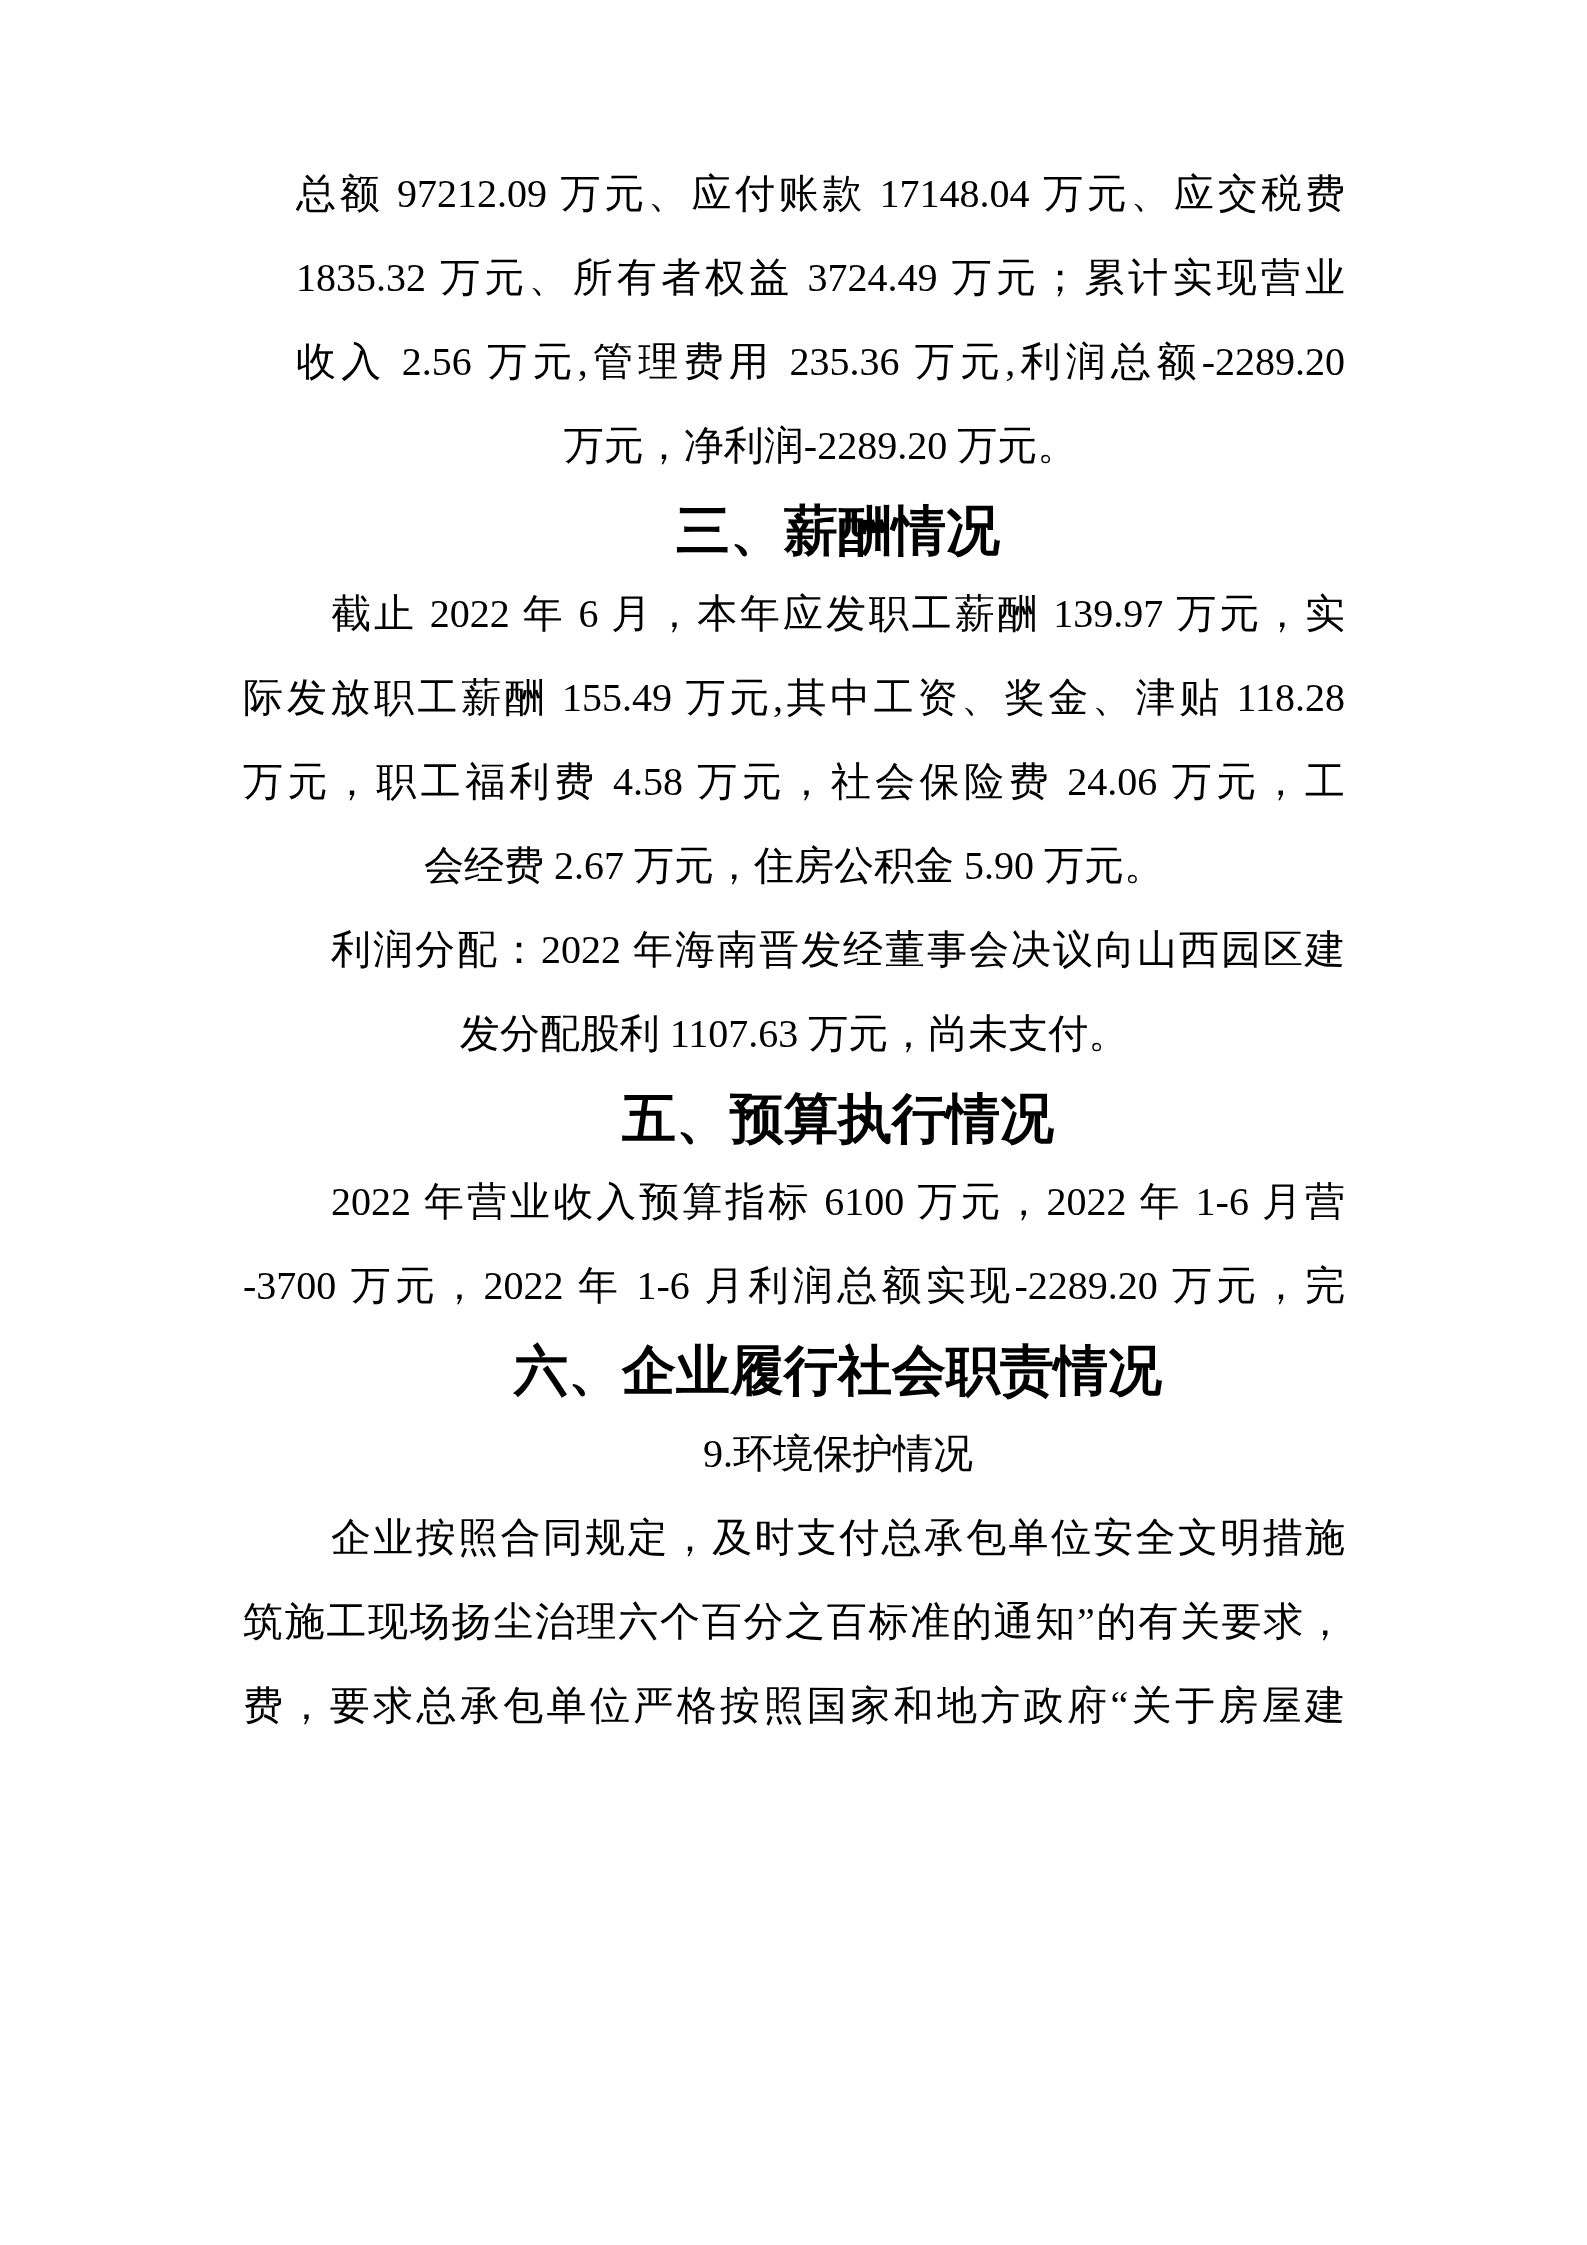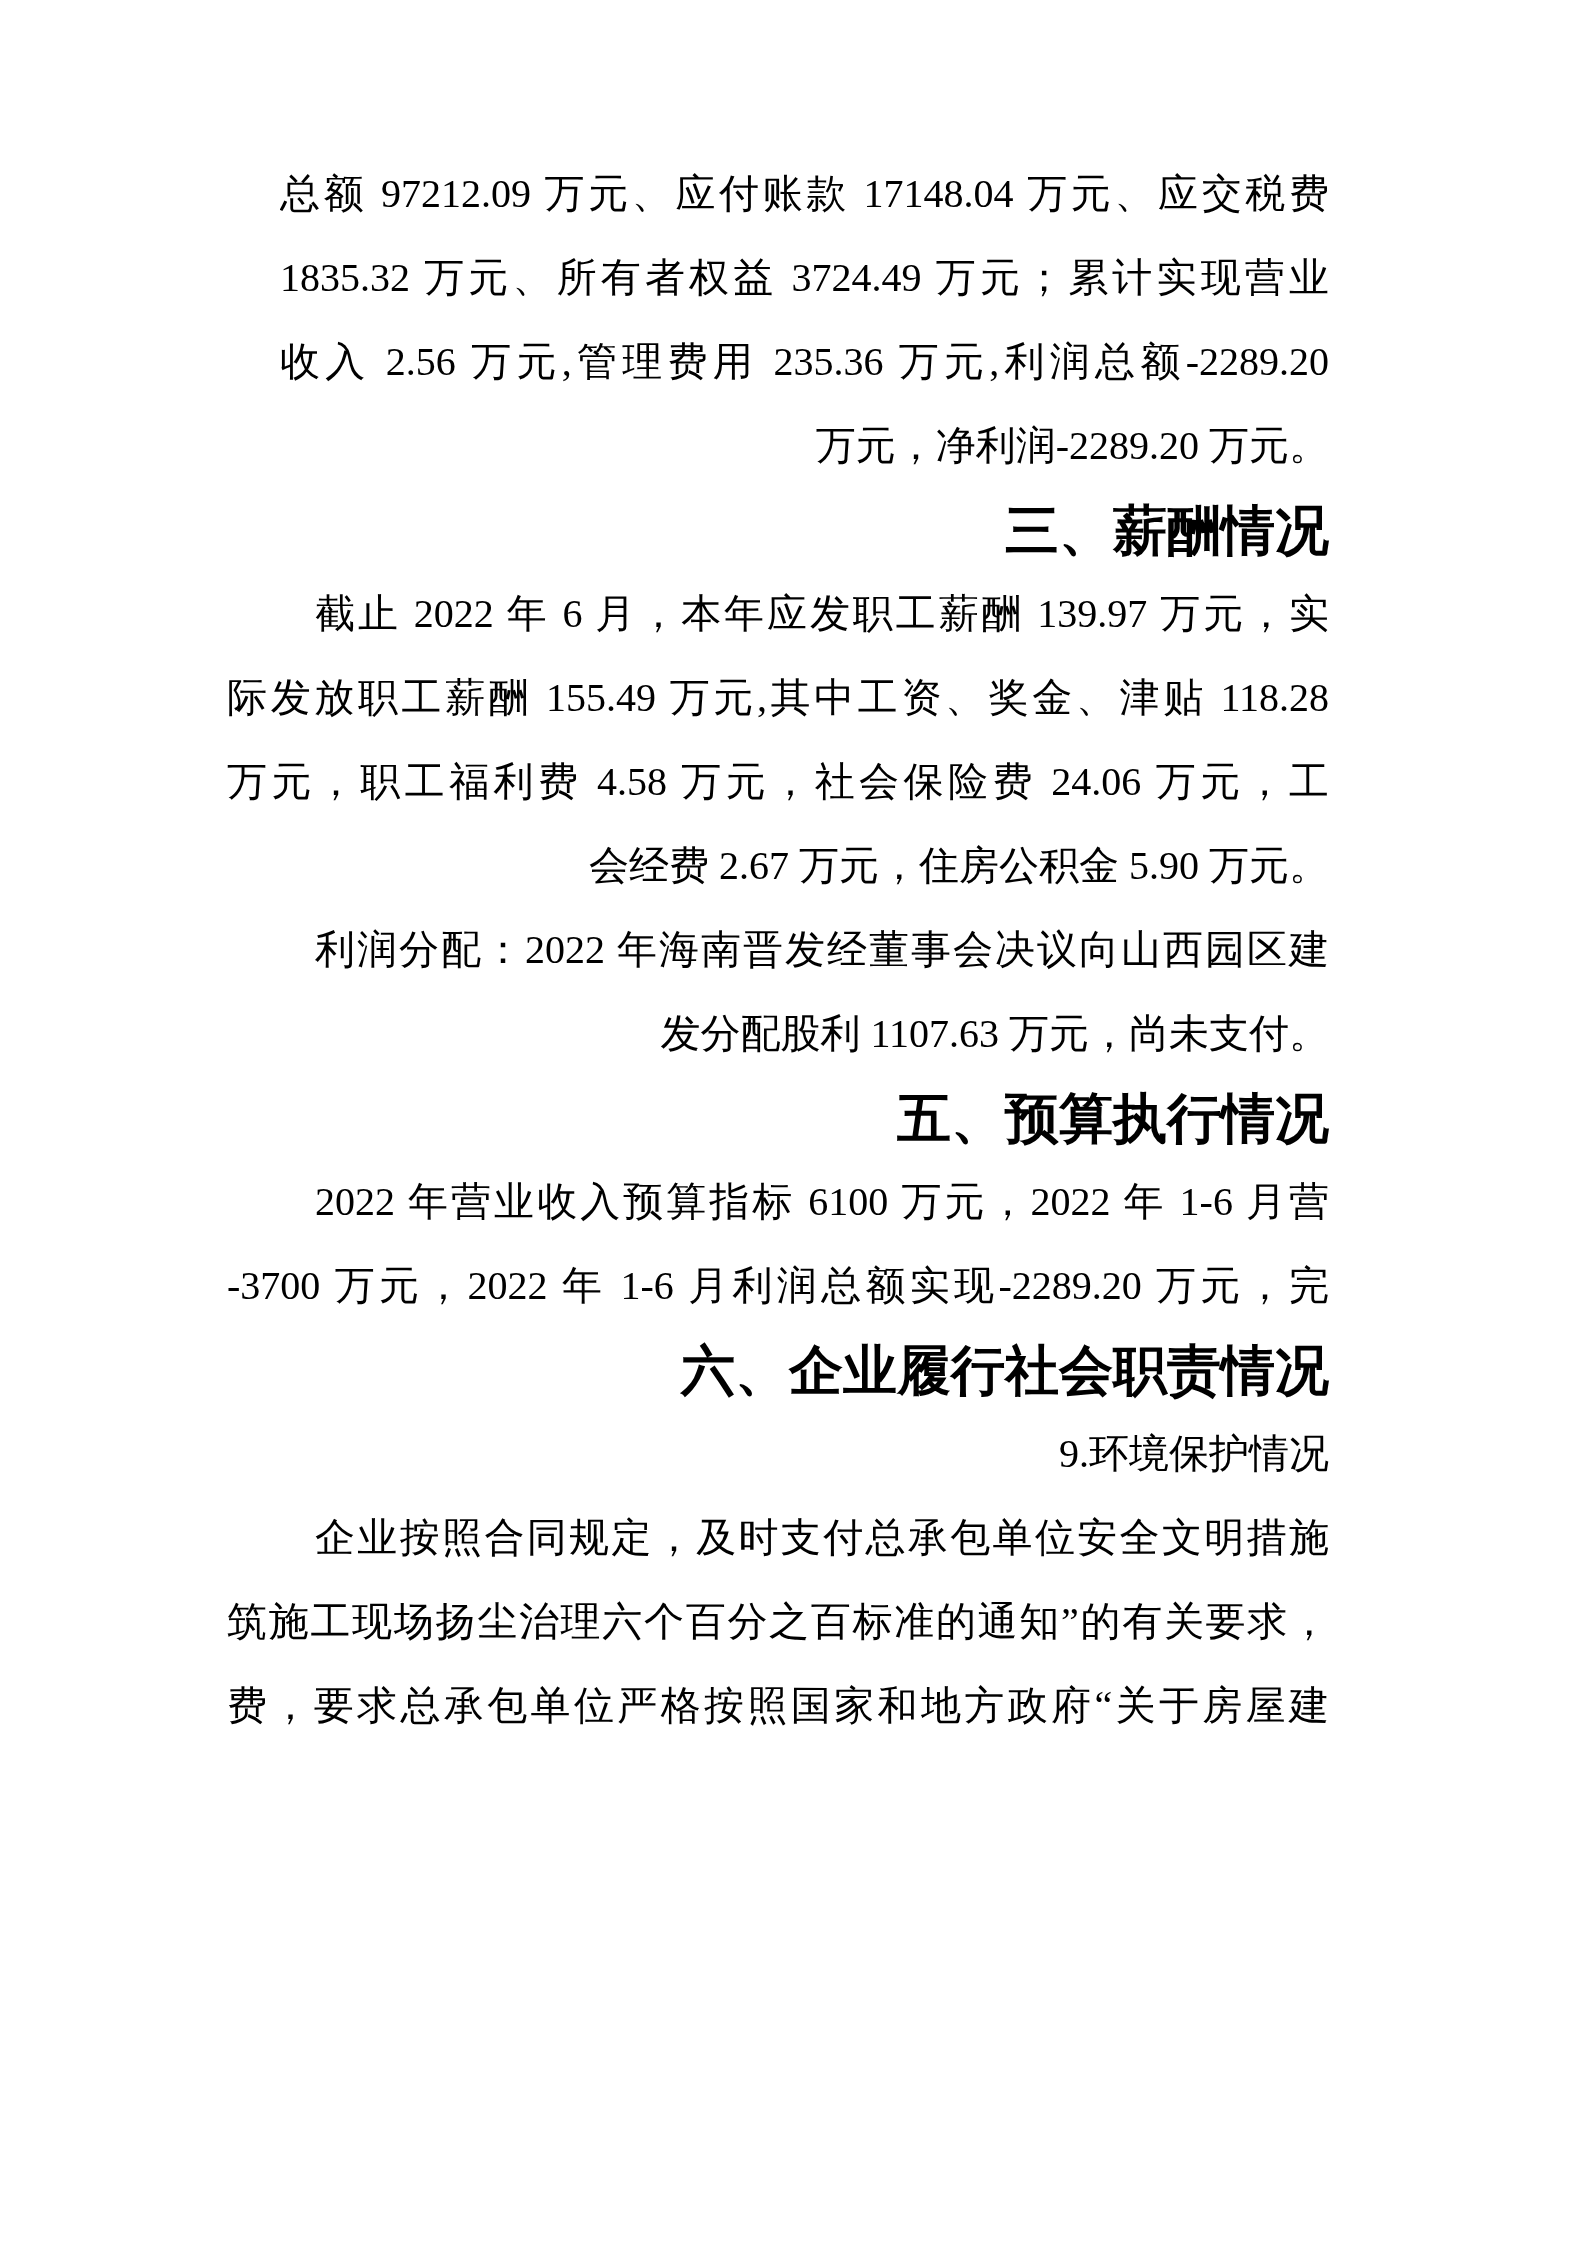--- a/index.html
+++ b/index.html
@@ -6,31 +6,31 @@
   .page {
     position: relative;
     width: 1587px;
     height: 2245px;
     background: #ffffff;
     overflow: hidden;
     font-family: "Liberation Serif", "DejaVu Serif", serif;
   }
   .doc {
     position: absolute;
-    left: 227px;
+    left: 243px;
     top: 152px;
     width: 1102px;
     color: #000000;
     font-size: 40px;
     line-height: 84px;
   }
   .ln {
     height: 84px;
     overflow: hidden;
-    text-align: right;
+    text-align: center;
     white-space: normal;
   }
   
   .j {
     text-align: justify;
     text-align-last: justify;
     text-justify: inter-character;
   }
   
   .p1 { margin-left: 53px; }

